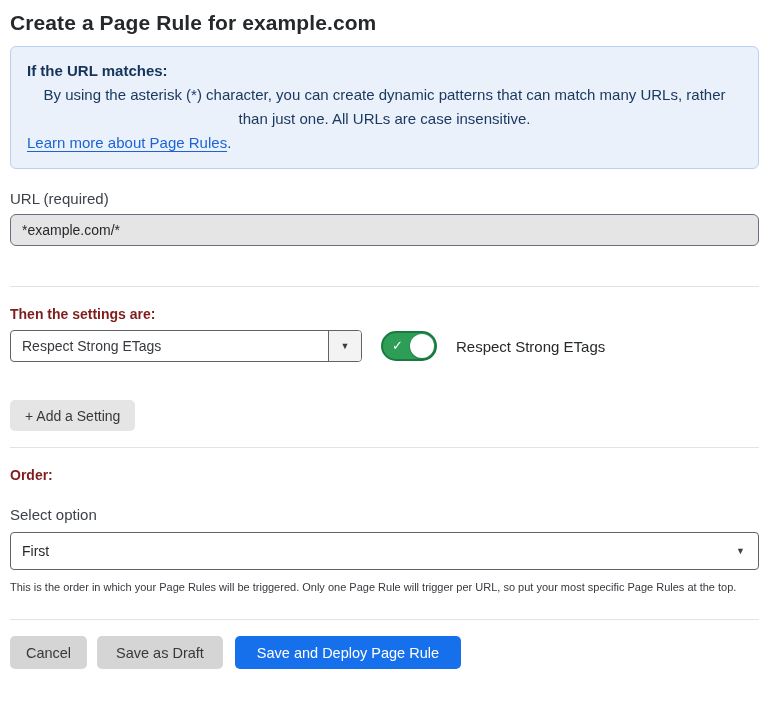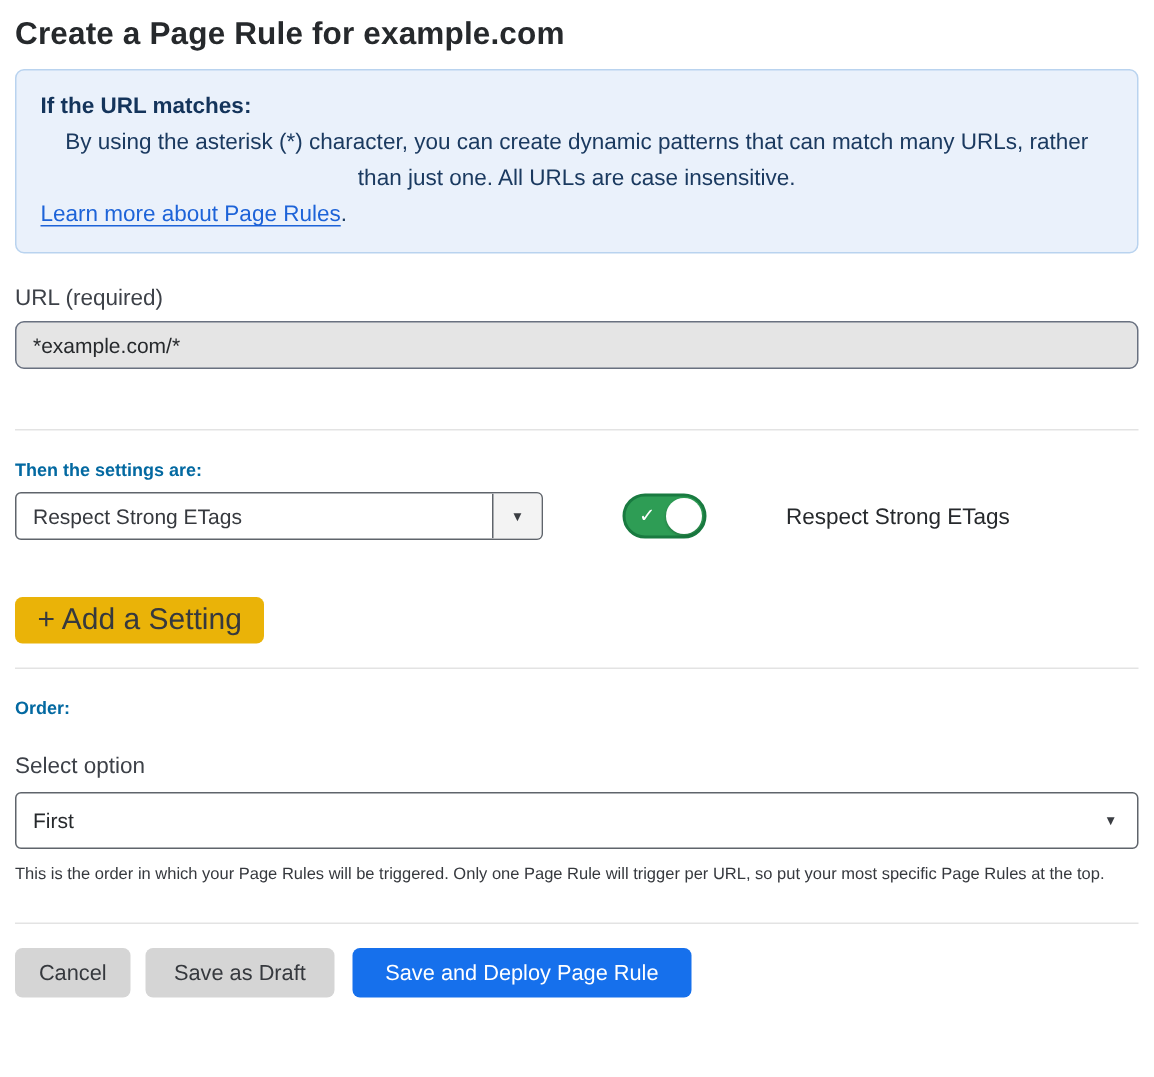--- a/index.html
+++ b/index.html
@@ -58,28 +58,28 @@
   .divider {
     border: none; border-top: 1px solid #e3e3e3;
     height: 0; width: 749px;
   }
   .divider-1 { margin-top: 40px; }
   .divider-2 { margin-top: 16px; }
   .divider-3 { margin-top: 21px; }
 
   .section-heading {
     margin-top: 19px;
-    font-size: 12px; font-weight: 700; color: #0369a1;
+    font-size: 14px; font-weight: 700; color: #7f1d1d;
   }
 
   .pick-label { margin-top: 23px; }
 
   .setting-row {
     margin-top: 8px;
-    display: flex; align-items: center; gap: 34px;
+    display: flex; align-items: center;
   }
   .combobox {
     width: 352px; height: 32px;
     background: #ffffff;
     border: 1px solid #5f646b;
     border-radius: 4px;
     display: flex; align-items: stretch;
     cursor: pointer;
     overflow: hidden;
   }
@@ -120,24 +120,24 @@
     box-shadow: 0 1px 2px rgba(0,0,0,0.25);
   }
   .toggle-label {
     margin-left: 19px;
     font-size: 15px; color: #26292c;
   }
 
   .add-setting-btn {
     margin-top: 38px;
     display: inline-block;
-    background: #eab308;
+    background: #e5e5e5;
     border: none; border-radius: 5px;
     padding: 0 15px; height: 31px;
-    font-size: 20px; color: #36393e;
+    font-size: 14px; color: #36393e;
     font-family: "Liberation Sans", "DejaVu Sans", sans-serif;
     cursor: pointer;
   }
 
   .order-select-label { margin-top: 23px; }
   .order-select {
     margin-top: 9px;
     width: 749px; height: 38px;
     border: 1px solid #5f646b;
     border-radius: 4px;

